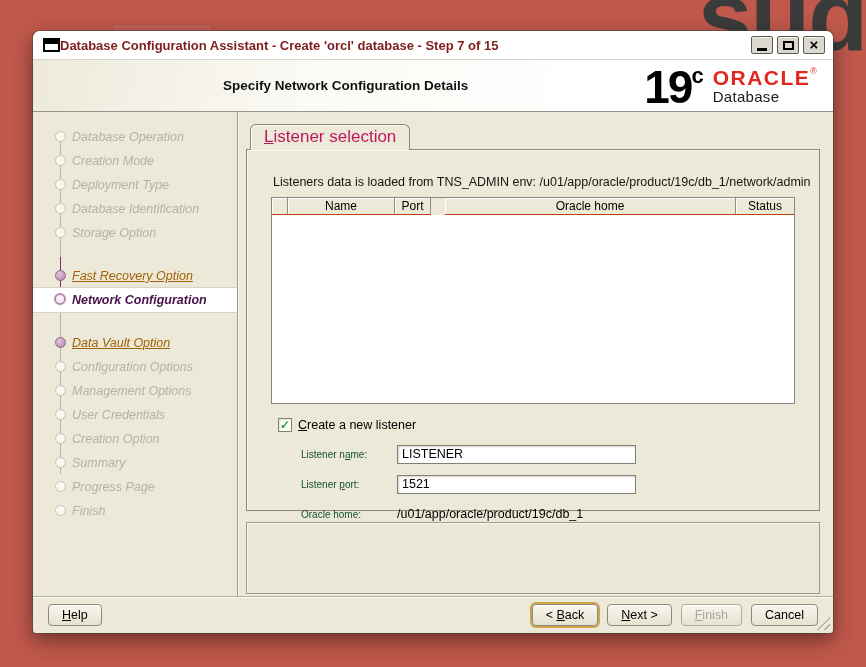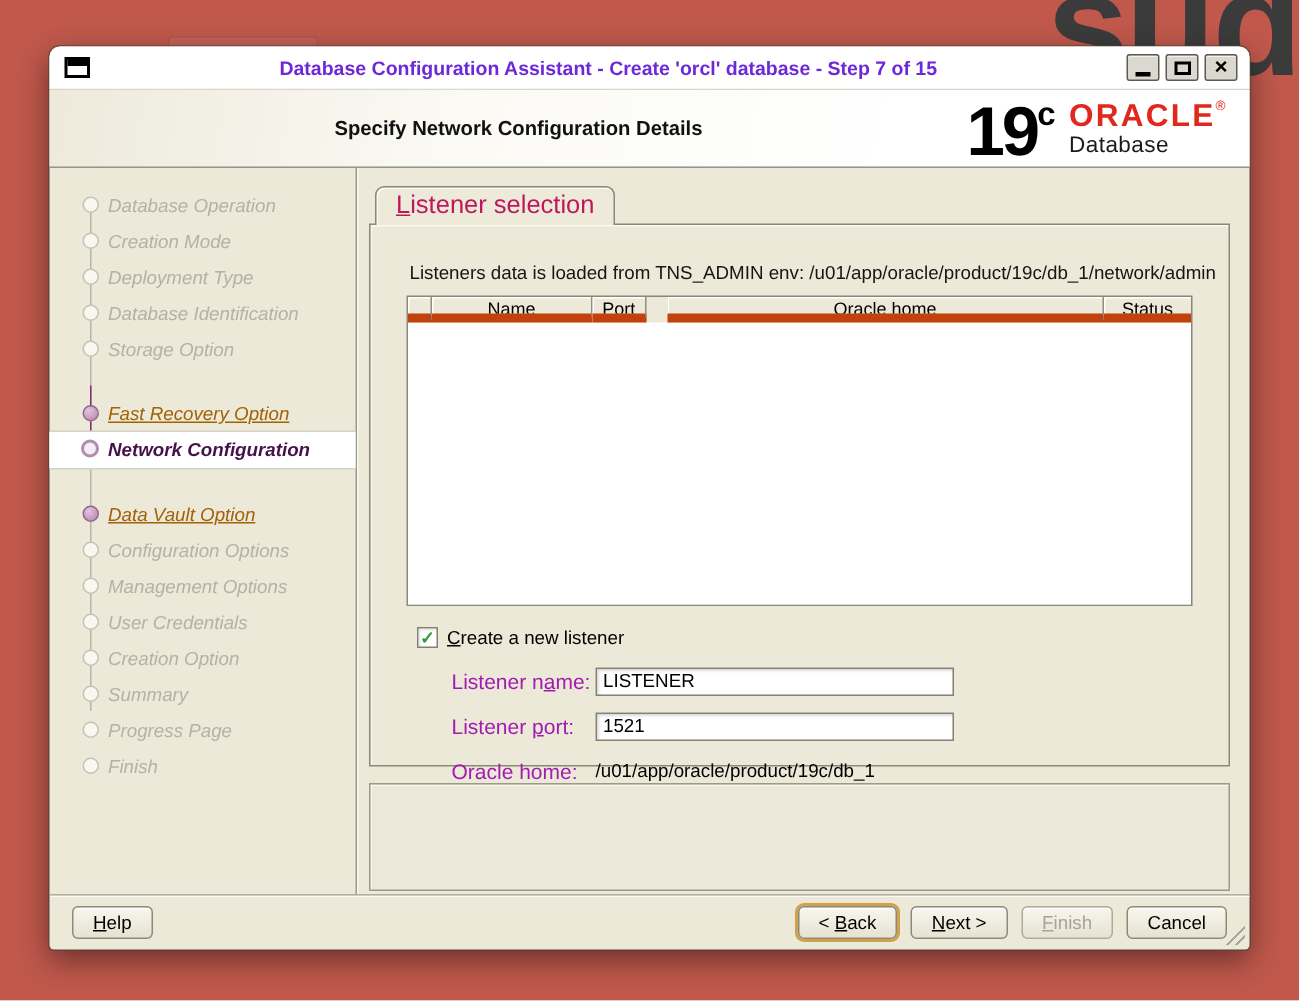--- a/index.html
+++ b/index.html
@@ -29,21 +29,21 @@
     height: 29px; background: #ffffff; border-radius: 7px 7px 0 0;
     display: flex; align-items: center; padding: 0 8px;
     border-bottom: 1px solid #d8d5ca; flex: 0 0 auto;
   }
   .win-icon {
     width: 17px; height: 14px; border: 2px solid #000; background: #fff;
     position: relative; margin-left: 2px;
   }
   .win-icon::before { content:""; position: absolute; left: 0; top: 0; right: 0; height: 4px; background: #000; }
   .titlebar-title {
-    flex: 1; text-align: center; font-size: 13px; font-weight: bold; color: #6d28d9;
+    flex: 1; text-align: left; font-size: 13px; font-weight: bold; color: #7f1d1d;
     white-space: nowrap; overflow: hidden;
   }
   .win-controls { display: flex; gap: 4px; }
   .win-btn {
     width: 22px; height: 18px; background: #dbd8cf; border: 1px solid #5c5a52;
     border-radius: 2px; display: flex; align-items: center; justify-content: center;
     box-shadow: inset 0 1px 0 #f4f2ec; cursor: pointer;
   }
   .glyph-min { width: 10px; height: 3px; background: #000; margin-top: 9px; }
   .glyph-max { width: 11px; height: 9px; border: 2px solid #000; }
@@ -113,42 +113,42 @@
   }
   .tab-panel {
     border: 1px solid #8b8879; height: 362px; background: transparent;
     box-shadow: inset 1px 1px 0 rgba(255,255,255,.65); padding: 16px;
   }
   .info-text { padding: 9px 10px 8px; font-size: 12.5px; color: #151515; white-space: nowrap; }
   .listener-table { margin: 0 8px; border: 1px solid #8a887c; }
   .thead { display: flex; height: 17px; }
   .th {
     background: #ece9d8; font-size: 12px; color: #000; text-align: center;
-    border-right: 1px solid #8f8d83; border-bottom: 6px solid #c2410c;
+    border-right: 1px solid #8f8d83; border-bottom: 1px solid #c2410c;
     box-shadow: inset 1px 1px 0 #ffffff; line-height: 16px; overflow: hidden;
     cursor: pointer;
   }
   .th:last-child { border-right: none; }
   .th-gutter { width: 16px; flex: 0 0 auto; }
   .th-name  { width: 107px; flex: 0 0 auto; }
   .th-port  { width: 36px; flex: 0 0 auto; }
   .th-home  { flex: 1; margin-left: 14px; }
   .th-status{ width: 58px; flex: 0 0 auto; }
   .tbody { height: 188px; background: #ffffff; }
   .cb-row { display: flex; align-items: center; gap: 6px; margin: 14px 0 0 7px; margin-left: 15px; }
   .checkbox {
     width: 14px; height: 14px; background: #fff; border: 1px solid #84816f;
     display: flex; align-items: center; justify-content: center;
     font-size: 12px; font-weight: bold; color: #2f9e3c; cursor: pointer;
     box-shadow: inset 1px 1px 2px rgba(0,0,0,.12);
   }
   .cb-label { font-size: 12.5px; color: #000; cursor: pointer; }
   .fields { margin: 12px 0 0 38px; }
   .field-row { display: flex; align-items: center; height: 20px; margin-bottom: 10px; }
-  .field-label { width: 96px; font-size: 14px; color: #a21caf; flex: 0 0 auto; }
+  .field-label { width: 96px; font-size: 10px; color: #14532d; flex: 0 0 auto; }
   .field-input {
     width: 239px; height: 19px; background: #fff; border: 1px solid #848171;
     box-shadow: inset 1px 1px 2px rgba(0,0,0,.18);
     font-family: "Liberation Sans", sans-serif; font-size: 12.5px; padding: 0 4px; color: #000;
   }
   .field-static { font-size: 12.5px; color: #000; }
   .u { text-decoration: underline; }
   .msg-box {
     margin-top: 11px; height: 72px;
     border: 1px solid #9c998b; box-shadow: inset 1px 1px 0 rgba(255,255,255,.7);

